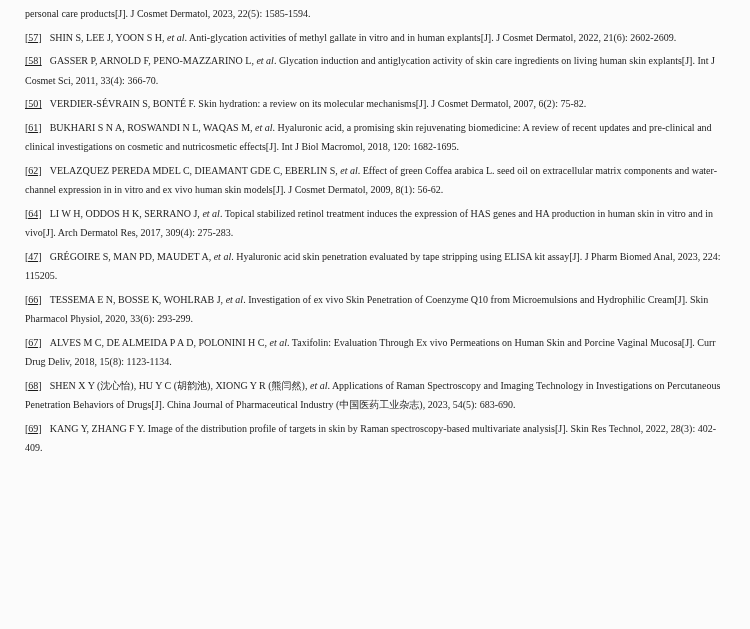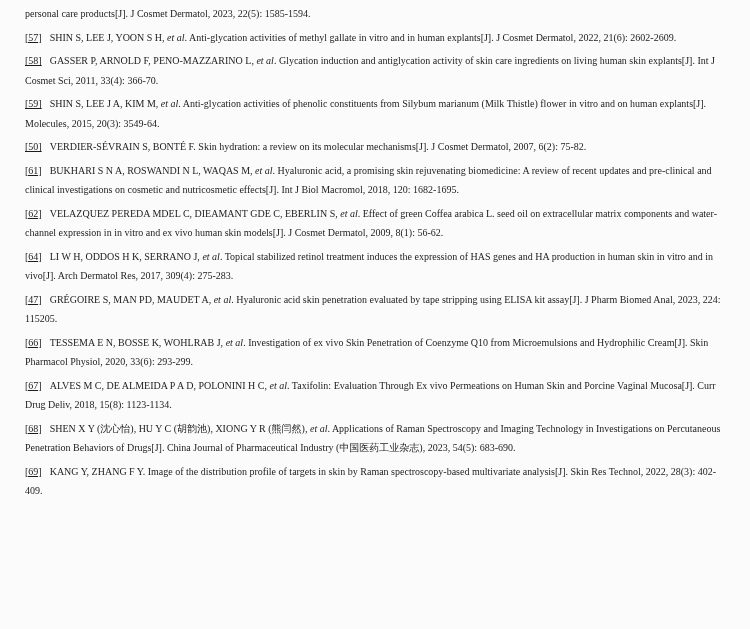--- a/index.html
+++ b/index.html
@@ -32,21 +32,20 @@
   }
 </style>
 </head>
 <body>
 
 <div class="page">
   <p class="ref">personal care products[J]. J Cosmet Dermatol, 2023, 22(5): 1585-1594.</p>
   <div>
       <p class="ref"><span class="ref-label">[57]</span><span class="">SHIN S, LEE J, YOON S H, </span><span class="it">et al</span><span class="">. Anti-glycation activities of methyl gallate in vitro and in human explants[J]. J Cosmet Dermatol, 2022, 21(6): 2602-2609.</span></p>
       <p class="ref"><span class="ref-label">[58]</span><span class="">GASSER P, ARNOLD F, PENO-MAZZARINO L, </span><span class="it">et al</span><span class="">. Glycation induction and antiglycation activity of skin care ingredients on living human skin explants[J]. Int J Cosmet Sci, 2011, 33(4): 366-70.</span></p>
-      <p class="ref"><span class="ref-label">[59]</span><span class="">SHIN S, LEE J A, KIM M, </span><span class="it">et al</span><span class="">. Anti-glycation activities of phenolic constituents from Silybum marianum (Milk Thistle) flower in vitro and on human explants[J]. Molecules, 2015, 20(3): 3549-64.</span></p>
       <p class="ref"><span class="ref-label">[50]</span><span class="">VERDIER-SÉVRAIN S, BONTÉ F. Skin hydration: a review on its molecular mechanisms[J]. J Cosmet Dermatol, 2007, 6(2): 75-82.</span></p>
       <p class="ref"><span class="ref-label">[61]</span><span class="">BUKHARI S N A, ROSWANDI N L, WAQAS M, </span><span class="it">et al</span><span class="">. Hyaluronic acid, a promising skin rejuvenating biomedicine: A review of recent updates and pre-clinical and clinical investigations on cosmetic and nutricosmetic effects[J]. Int J Biol Macromol, 2018, 120: 1682-1695.</span></p>
       <p class="ref"><span class="ref-label">[62]</span><span class="">VELAZQUEZ PEREDA MDEL C, DIEAMANT GDE C, EBERLIN S, </span><span class="it">et al</span><span class="">. Effect of green Coffea arabica L. seed oil on extracellular matrix components and water-channel expression in in vitro and ex vivo human skin models[J]. J Cosmet Dermatol, 2009, 8(1): 56-62.</span></p>
       <p class="ref"><span class="ref-label">[64]</span><span class="">LI W H, ODDOS H K, SERRANO J, </span><span class="it">et al</span><span class="">. Topical stabilized retinol treatment induces the expression of HAS genes and HA production in human skin in vitro and in vivo[J]. Arch Dermatol Res, 2017, 309(4): 275-283.</span></p>
       <p class="ref"><span class="ref-label">[47]</span><span class="">GRÉGOIRE S, MAN PD, MAUDET A, </span><span class="it">et al</span><span class="">. Hyaluronic acid skin penetration evaluated by tape stripping using ELISA kit assay[J]. J Pharm Biomed Anal, 2023, 224: 115205.</span></p>
       <p class="ref"><span class="ref-label">[66]</span><span class="">TESSEMA E N, BOSSE K, WOHLRAB J, </span><span class="it">et al</span><span class="">. Investigation of ex vivo Skin Penetration of Coenzyme Q10 from Microemulsions and Hydrophilic Cream[J]. Skin Pharmacol Physiol, 2020, 33(6): 293-299.</span></p>
       <p class="ref"><span class="ref-label">[67]</span><span class="">ALVES M C, DE ALMEIDA P A D, POLONINI H C, </span><span class="it">et al</span><span class="">. Taxifolin: Evaluation Through Ex vivo Permeations on Human Skin and Porcine Vaginal Mucosa[J]. Curr Drug Deliv, 2018, 15(8): 1123-1134.</span></p>
       <p class="ref"><span class="ref-label">[68]</span><span class="">SHEN X Y (沈心怡), HU Y C (胡韵池), XIONG Y R (熊闫然), </span><span class="it">et al</span><span class="">. Applications of Raman Spectroscopy and Imaging Technology in Investigations on Percutaneous Penetration Behaviors of Drugs[J]. China Journal of Pharmaceutical Industry (中国医药工业杂志), 2023, 54(5): 683-690.</span></p>
       <p class="ref"><span class="ref-label">[69]</span><span class="">KANG Y, ZHANG F Y. Image of the distribution profile of targets in skin by Raman spectroscopy-based multivariate analysis[J]. Skin Res Technol, 2022, 28(3): 402-409.</span></p>
     </div>

